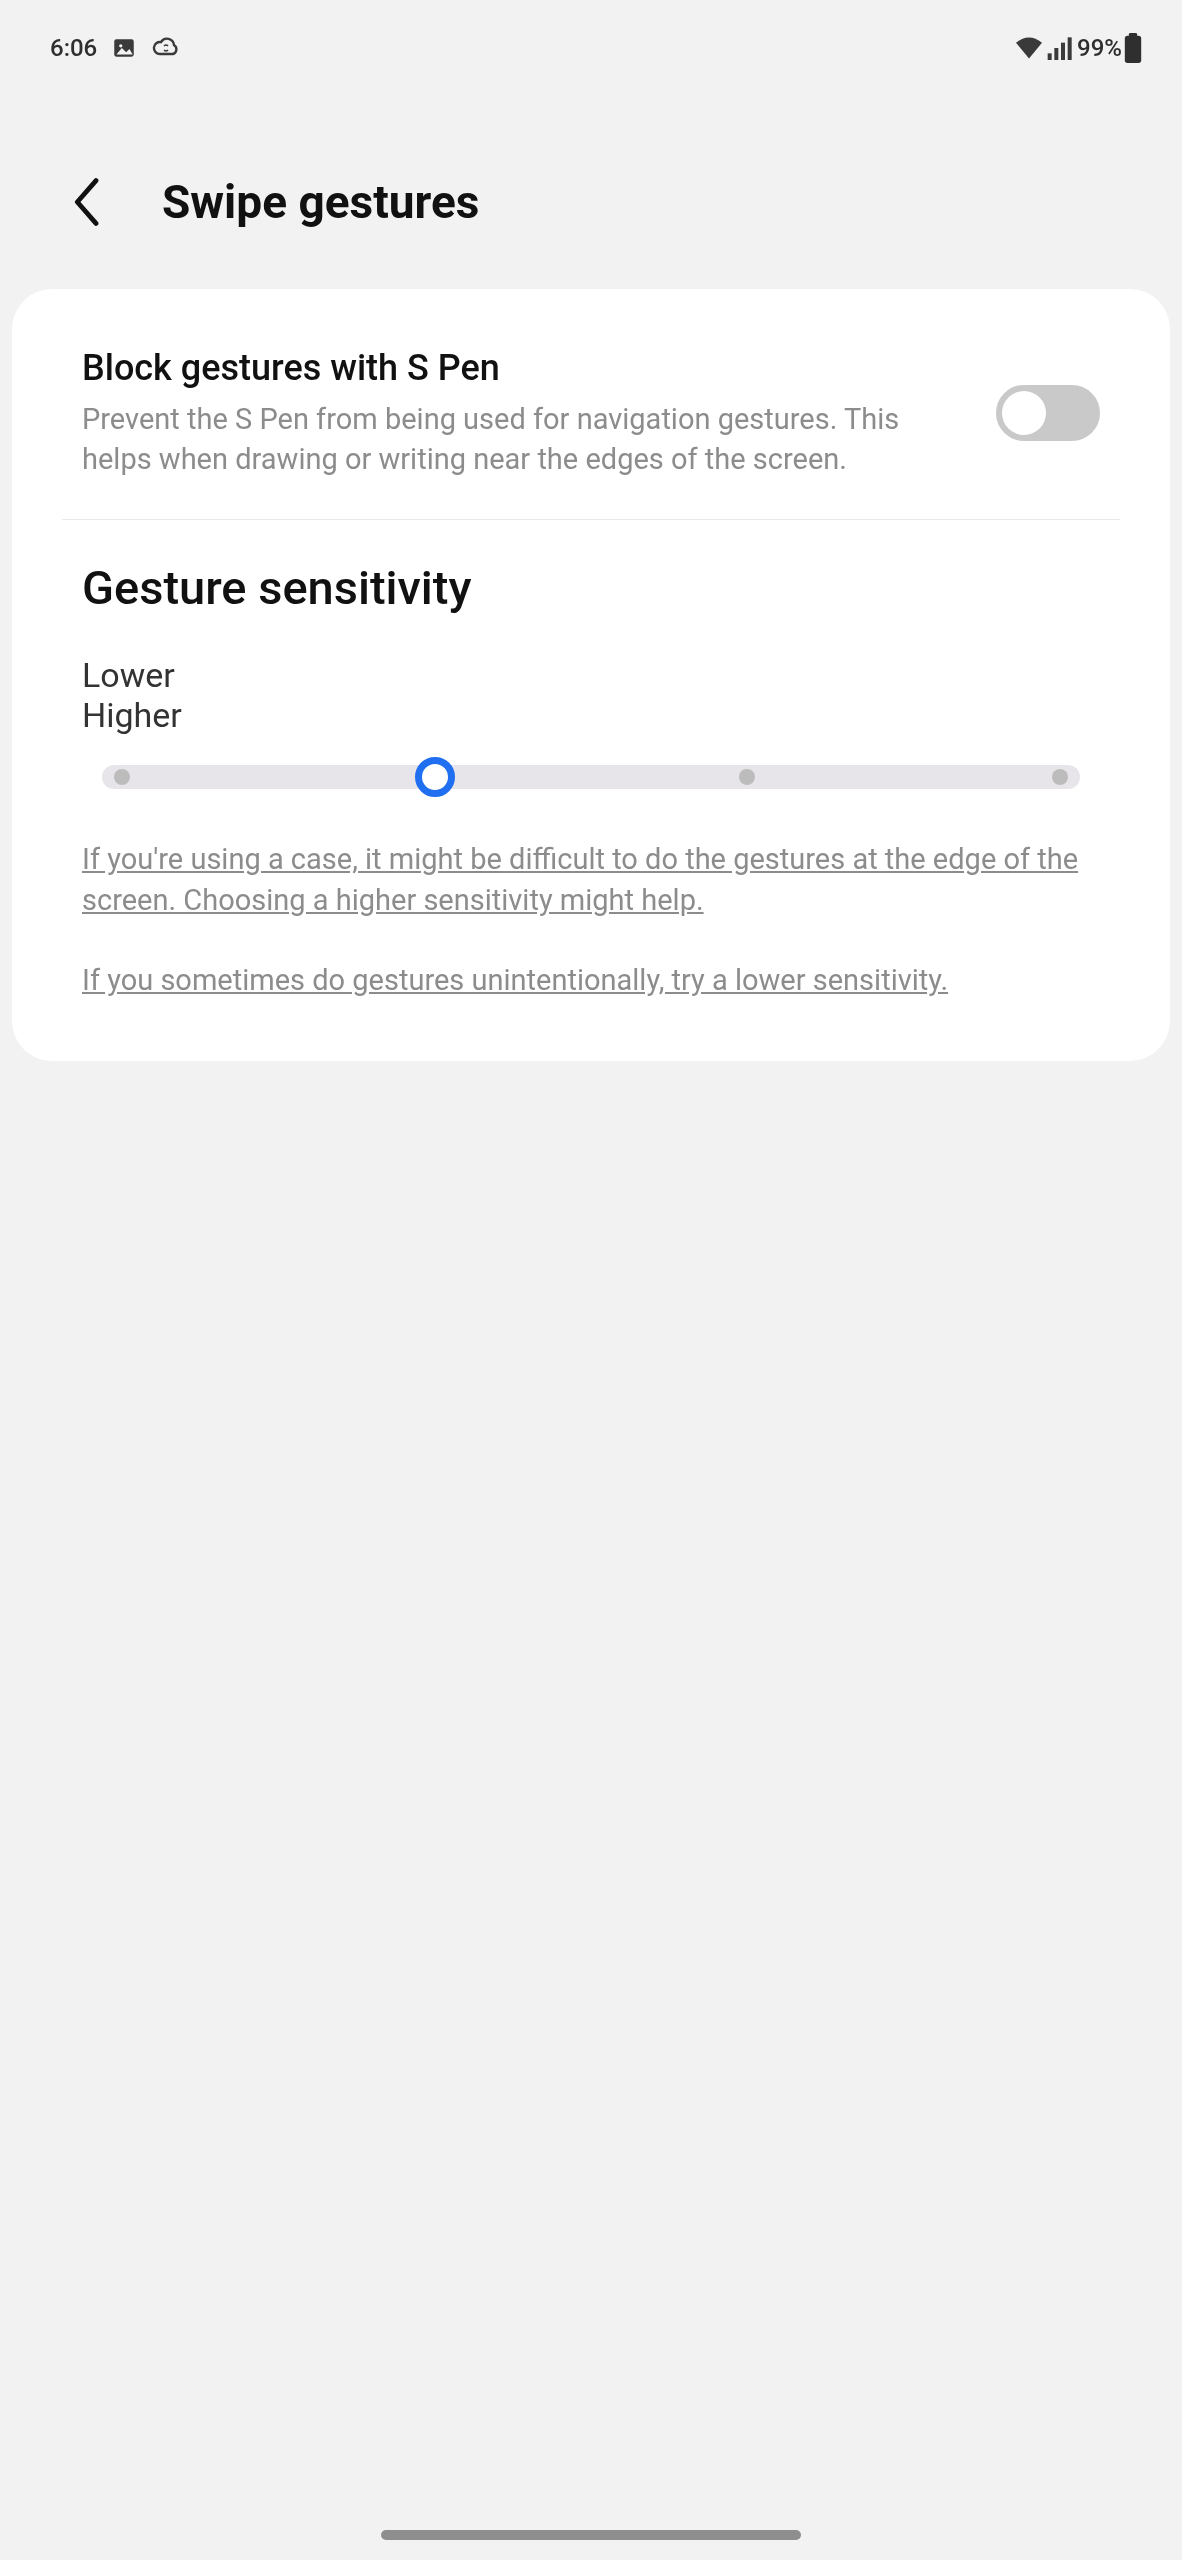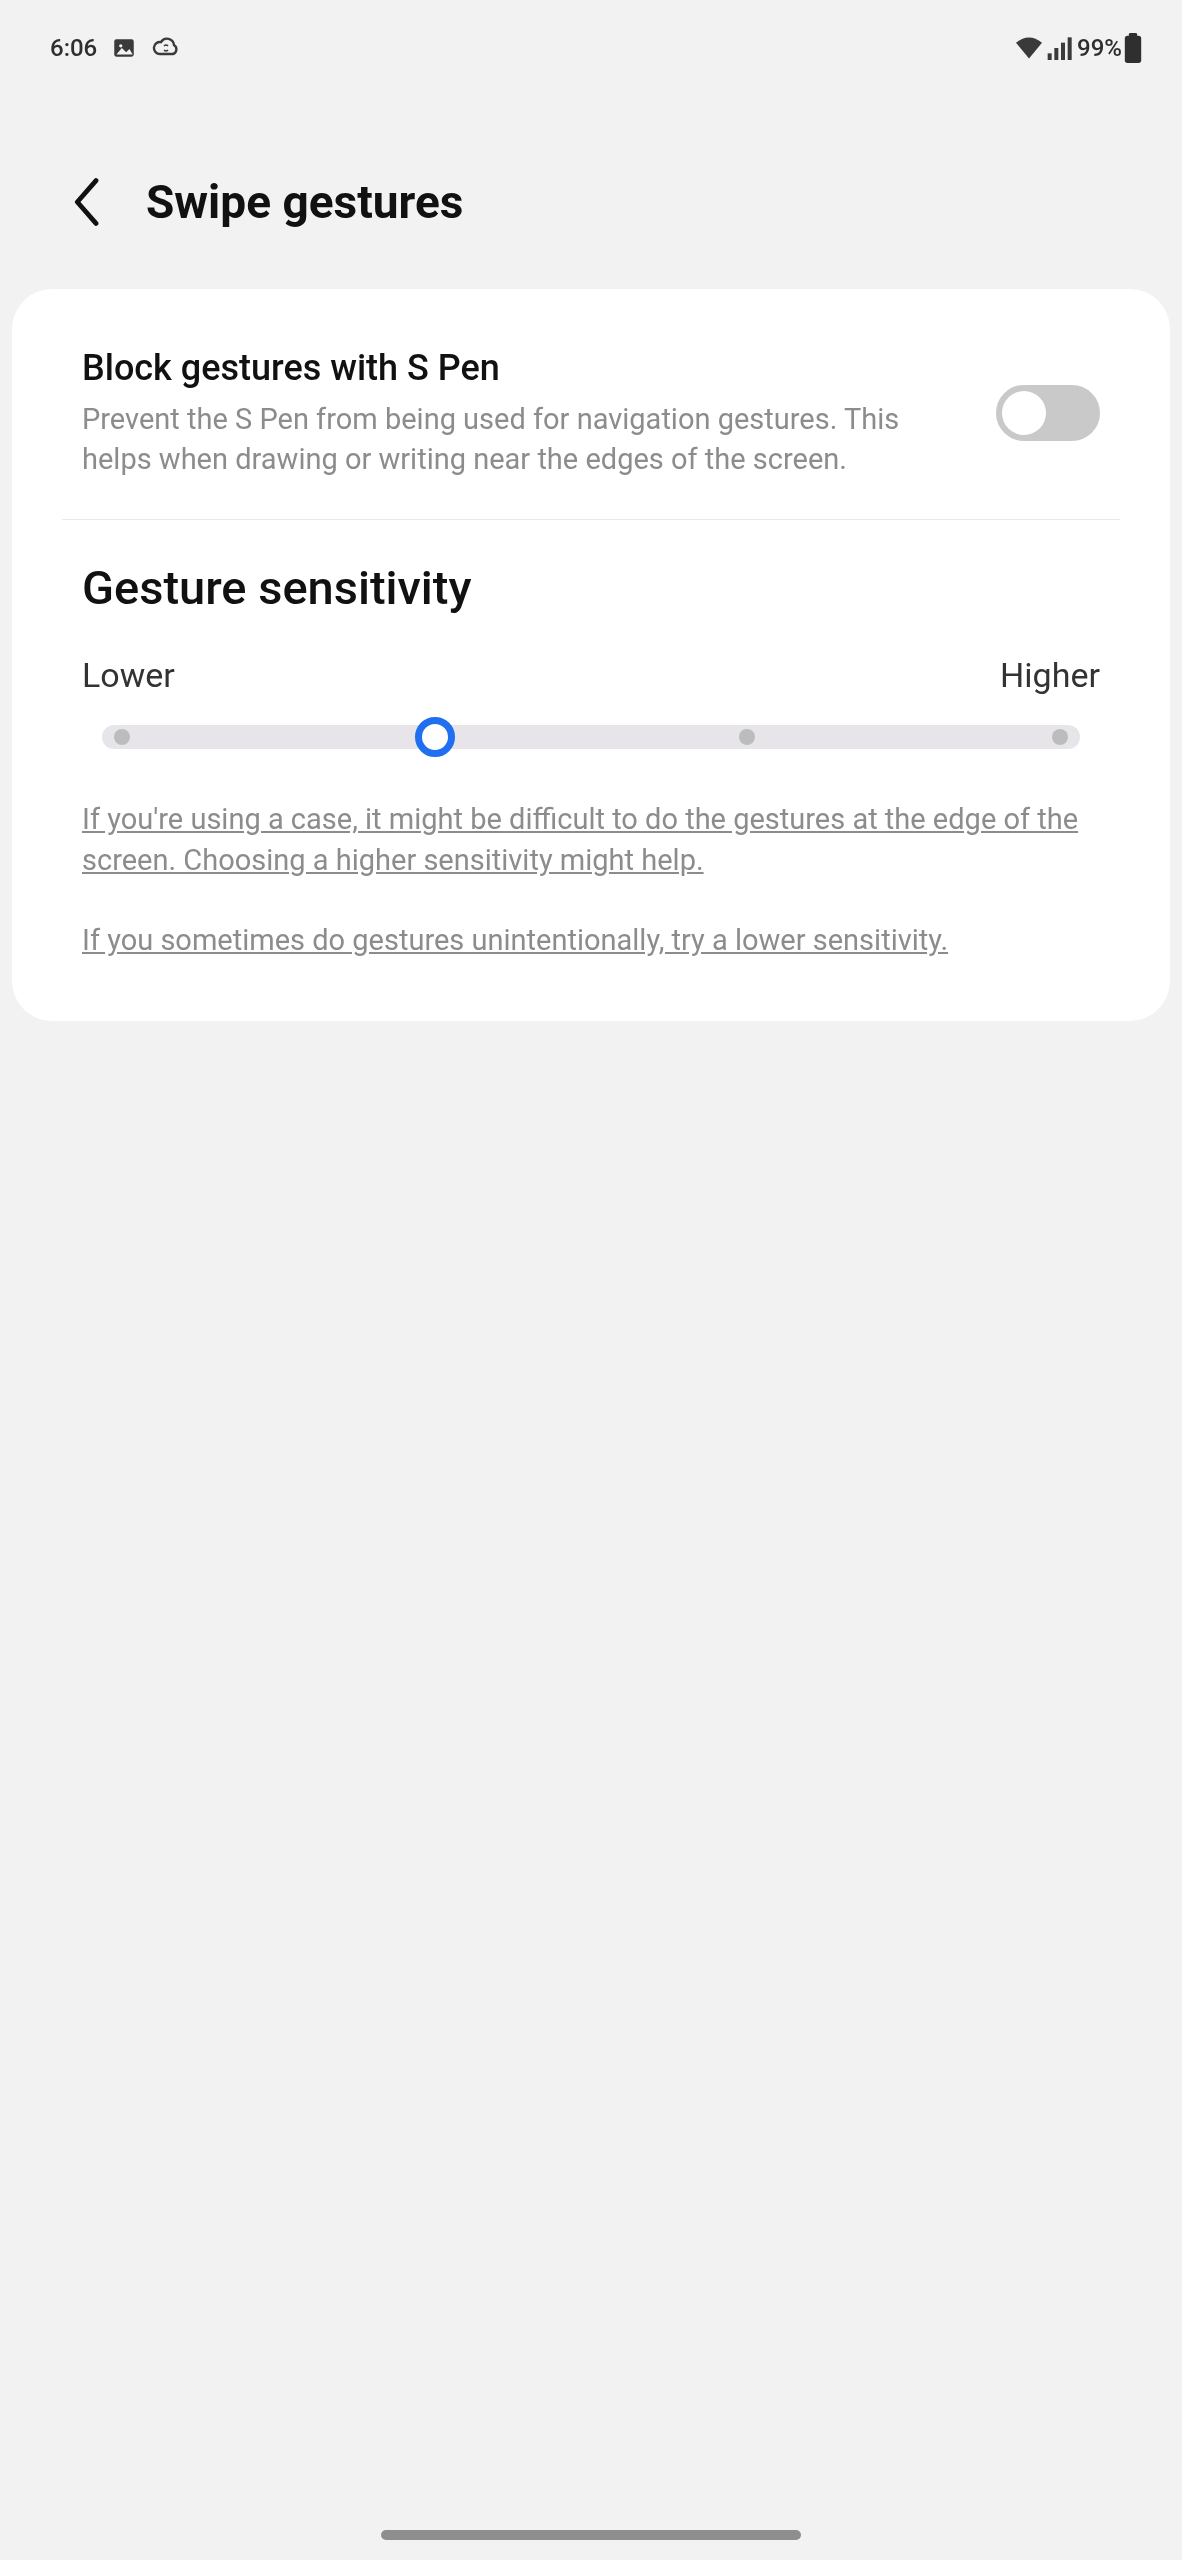--- a/index.html
+++ b/index.html
@@ -6,21 +6,21 @@
   html, body { width: 1182px; height: 2560px; background: #f2f2f2; color: #000; }
   .status-bar {
     display: flex; justify-content: space-between; align-items: center;
     padding: 20px 40px 10px 50px; height: 85px;
     font-size: 24px; font-weight: 500; color: #2f2f2f;
   }
   .status-left { display: flex; align-items: center; gap: 14px; }
   .status-right { display: flex; align-items: center; gap: 2px; }
   .icon-small { display:inline-flex; align-items:center; justify-content:center; }
   .header {
-    display: flex; align-items: center; gap: 40px;
+    display: flex; align-items: center; gap: 56px;
     padding: 90px 40px 60px 70px;
     text-align: center;
   }
   .back-icon { width: 36px; height: 48px; }
   .page-title { font-size: 46px; font-weight: 700; color:#111; }
   .card {
     background: #fff; margin: 0 12px; border-radius: 40px;
     padding: 50px 30px 60px 30px;
   }
   .item { padding: 8px 40px 40px 40px; }
@@ -35,21 +35,21 @@
   }
   .toggle-knob {
     position: absolute; left: 3px; top: 3px;
     width: 44px; height: 44px; border-radius: 50%;
     background: #fff;
   }
   .divider { height: 1px; background: #eaeaea; margin: 0 20px 40px 20px; }
   .section-title { font-size: 47px; font-weight:500; color:#111; padding: 0 40px 40px 40px; }
   .slider-labels {
     display: flex; justify-content: space-between; padding: 0 40px 30px 40px;
-    font-size: 34px; color:#333;
+    font-size: 34px; color:#333;flex-direction:column;
   }
   .slider-wrap { padding: 0 60px; position:relative; }
   .slider-track {
     height: 24px; background: #e7e5e9; border-radius: 20px;
     position: relative;
   }
   .slider-dot {
     position: absolute; top: 50%; transform: translate(-50%,-50%);
     width: 16px; height: 16px; border-radius: 50%; background:#bcbcbc;
   }

